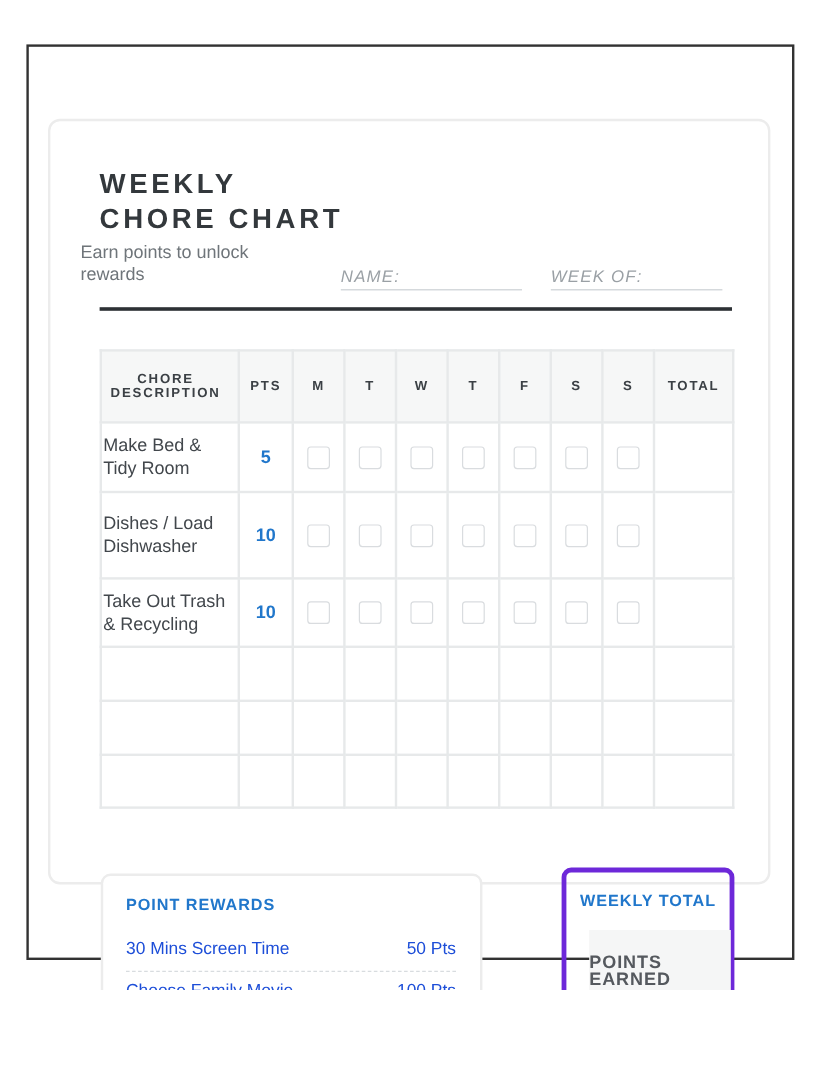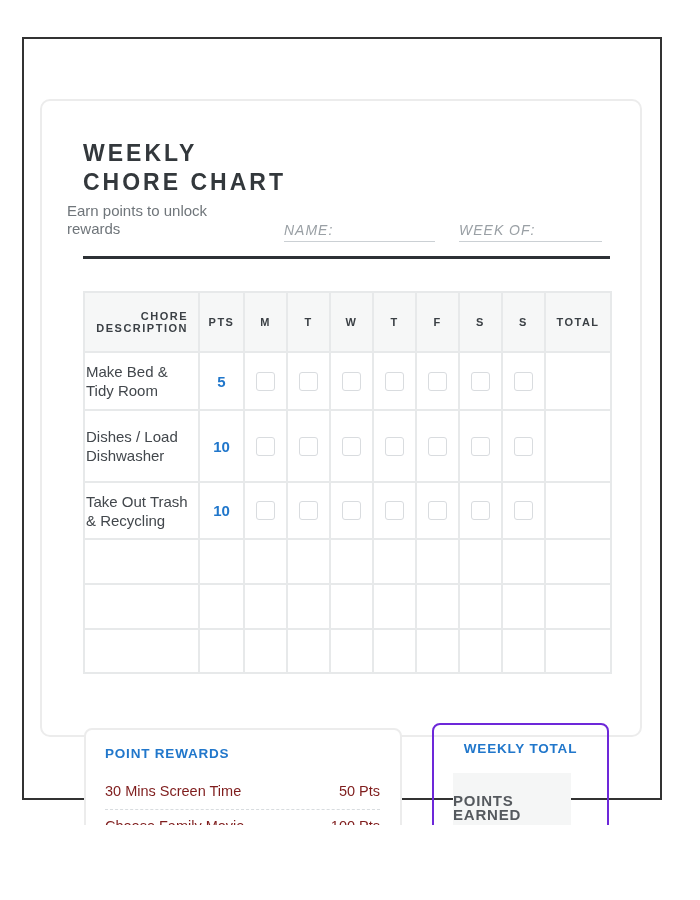--- a/index.html
+++ b/index.html
@@ -28,45 +28,45 @@
   .field-label { position:absolute; left:0; bottom:3px; font-size:14px; color:#9aa0a5;
                  letter-spacing:1px; }
 
   .rule { position:absolute; left:41px; top:155px; width:527px; height:3px; background:#2d3135; }
 
   table { position:absolute; left:41px; top:190px; width:527px; border-collapse:collapse;
           table-layout:fixed; }
   th, td { border:2px solid #e7e9ea; }
   th { background:#f6f7f7; font-size:11px; font-weight:bold; letter-spacing:1.5px;
        color:#3b4045; text-align:center; }
-  th.desc { text-align:right; padding-left:3px; padding-right:10px; }
+  th.desc { text-align:center; padding-left:3px; padding-right:10px; }
   tr.hdr   { height:60px; }
   tr.r0 { height:58px; } tr.r1 { height:72px; } tr.r2 { height:57px; }
   tr.r3, tr.r4 { height:45px; } tr.r5 { height:44px; }
   td.chore { font-size:15px; color:#42474c; line-height:19px; padding-left:1px;
              padding-right:8px; text-align:left; }
   td.pts { text-align:center; font-size:15px; font-weight:bold; color:var(--accent); }
   td.day, td.total { text-align:center; }
   .checkbox { width:19px; height:19px; border:1.5px solid #d9dcdf; border-radius:3px;
               background:#fff; margin:0 auto; }
 
   
   .rewards-box { position:absolute; left:84px; top:709px; width:318px; height:132px;
                  background:#fff; border:2px solid #ececec; border-radius:8px;
                  padding:16px 20px 0 19px; }
   .rewards-heading { font-size:13.5px; font-weight:bold; letter-spacing:0.8px;
                      color:var(--accent); }
   .reward-row { display:flex; justify-content:space-between; font-size:14.5px;
-                color:#7f1d1d; }
+                color:#1d4ed8; }
   .reward-row.first { margin-top:22px; padding-bottom:10px;
                       border-bottom:1px dashed #d8dcdf; }
   .reward-row.second { padding-top:8px; }
 
-  .total-box { position:absolute; left:432px; top:704px; width:177px; height:140px;
-               background:transparent; border:2px solid #6d28d9; border-radius:8px; }
+  .total-box { position:absolute; left:468px; top:704px; width:144px; height:140px;
+               background:transparent; border:4px solid #6d28d9; border-radius:8px; }
   .total-heading { position:absolute; left:0; top:16px; width:100%; text-align:center;
                    font-size:13.5px; font-weight:bold; letter-spacing:0.8px;
                    color:var(--accent); }
   .points-earned { position:absolute; left:19px; top:48px; width:118px; height:92px;
                    background:#f5f6f6; text-align:left; padding-top:21px;
                    font-size:15px; font-weight:bold; letter-spacing:0.8px;
                    color:#55595e; line-height:14px; }
 </style>
 </head>
 <body>

